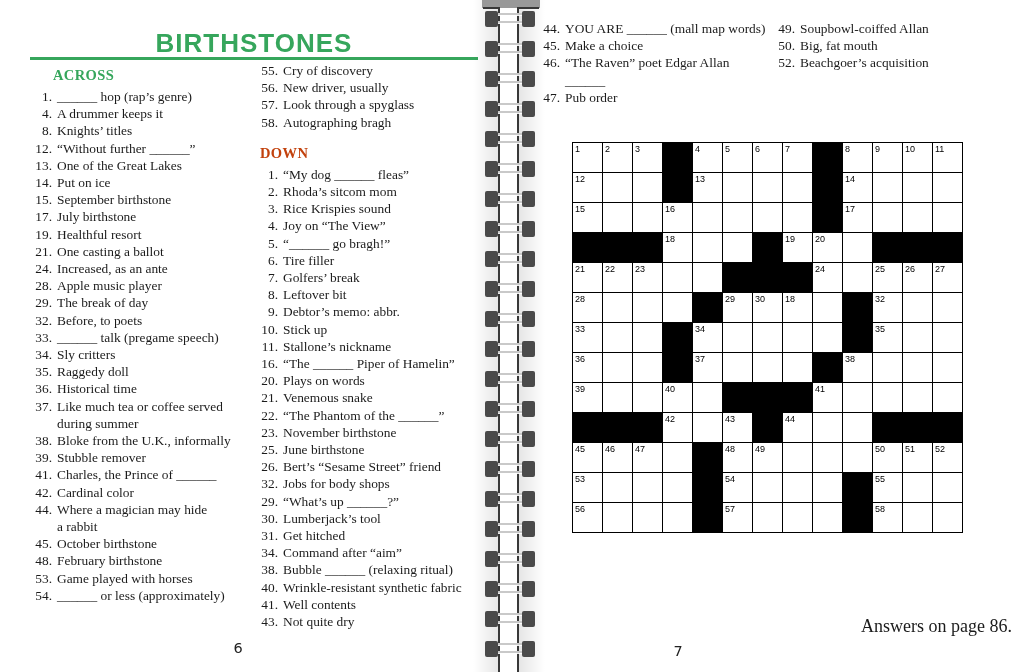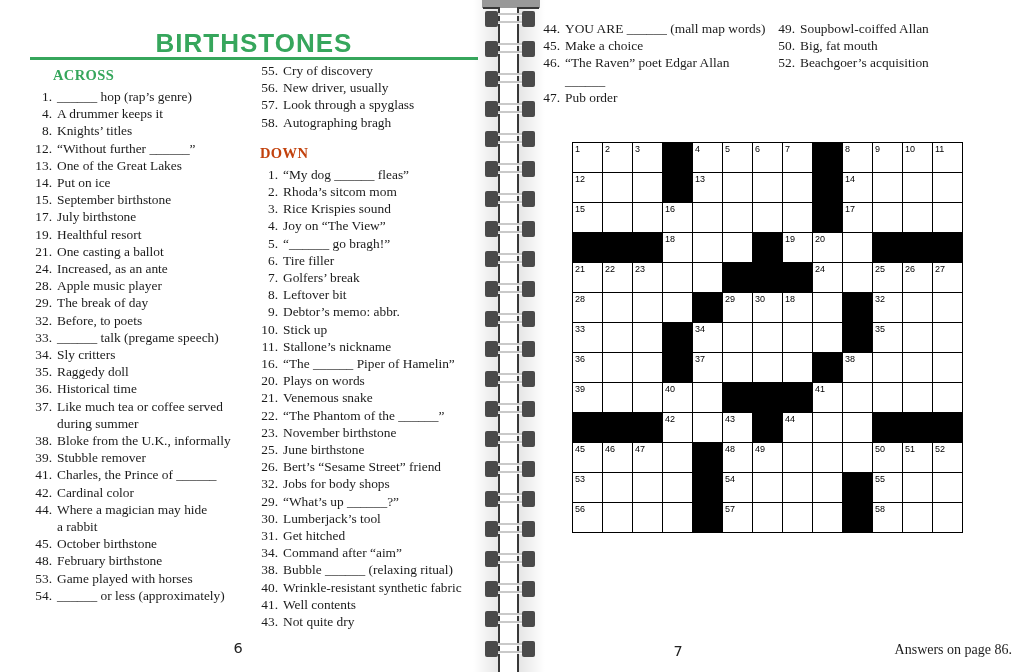--- a/index.html
+++ b/index.html
@@ -42,21 +42,21 @@
     font-family:"Liberation Sans", sans-serif;font-size:9px;line-height:10px;color:#000;
   }
 
   
   .pagenum{
     position:absolute;top:640px;width:18px;text-align:center;
     font-family:"DejaVu Sans", sans-serif;font-size:14.5px;color:#222;
   }
   #pagenum-left{left:229px;}
   #pagenum-right{left:669px;top:643px;}
-  #answers-note{position:absolute;right:12px;top:642px;font-size:14px;text-align:center;}
+  #answers-note{position:absolute;right:12px;top:616px;font-size:18px;text-align:center;}
 
   
   .gutter-shadow{position:absolute;top:0;bottom:0;width:26px;pointer-events:none;}
   #gutter-shadow-l{left:473px;background:linear-gradient(to right,rgba(0,0,0,0),rgba(0,0,0,0.10));}
   #gutter-shadow-r{left:519px;background:linear-gradient(to left,rgba(0,0,0,0),rgba(0,0,0,0.10));}
   #gutter-top{position:absolute;left:482px;top:0;width:58px;height:8px;background:#999;}
   .edge-line{position:absolute;top:7px;bottom:0;width:2px;background:#383838;}
   #edge-line-l{left:498px;}
   #edge-line-r{left:517px;}
   .edge-top{position:absolute;top:7px;height:2px;background:#383838;}

